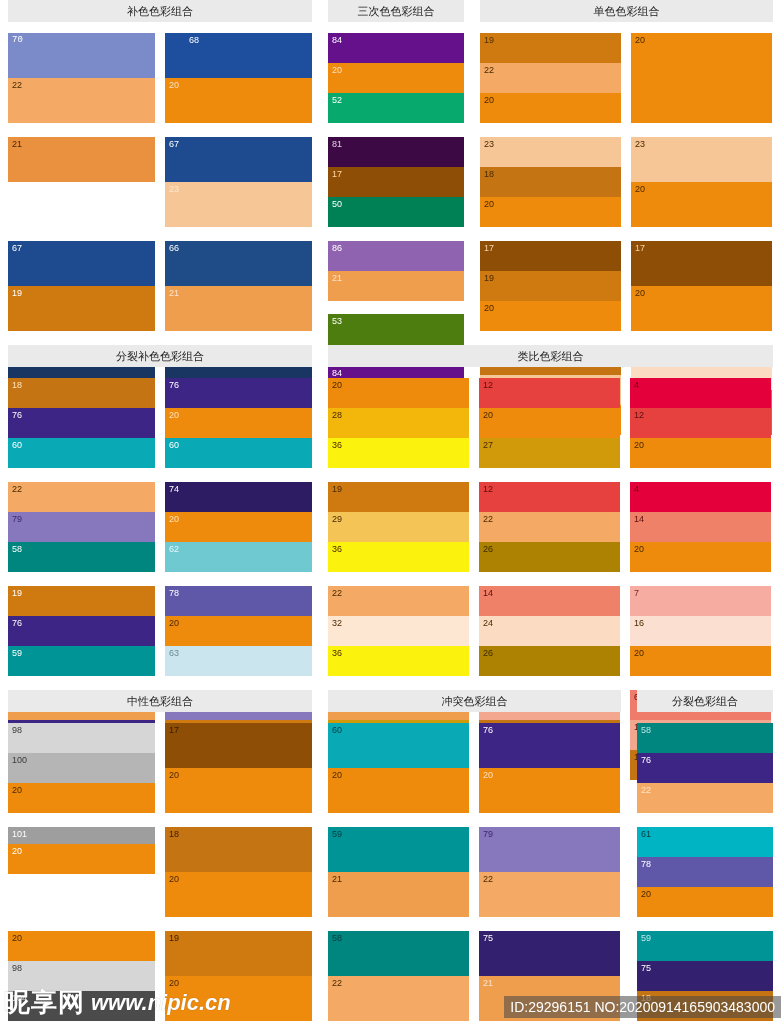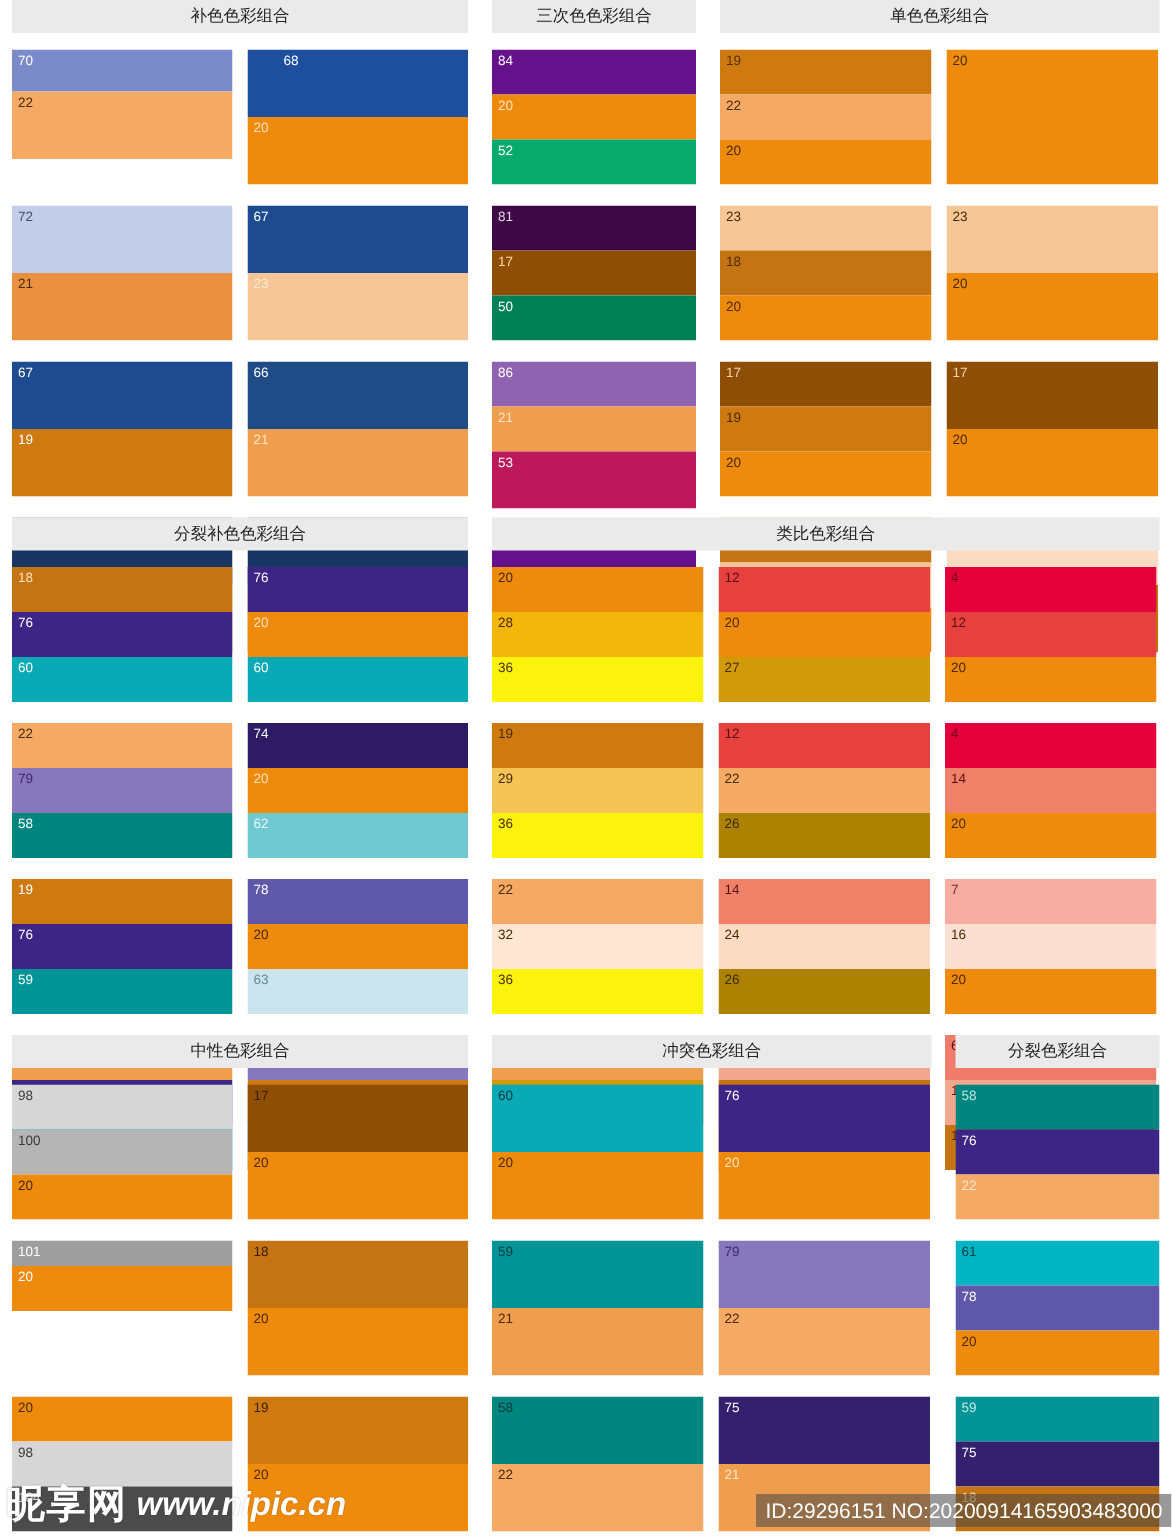--- a/index.html
+++ b/index.html
@@ -87,39 +87,36 @@
 </head>
 <body>
 
 <div class="board">
   <div id="bands-root">
       <div class="band" style="position: absolute; top: 0px; left: 0px; height: 345px;">
         <div class="section" style="width: 320px;">
           <div class="sec-header">补色色彩组合</div>
           <div class="grid">
             <div class="card" style="width: 147px; margin-right: 10px;">
-              <div class="swatch" style="background: rgb(123, 139, 201); height: 28px;">
+              <div class="swatch" style="background: rgb(123, 139, 201); height: 45px; font-family: Liberation Mono, monospace;">
                 <span class="lbl" style="color: rgb(255, 255, 255);">70</span>
               </div>
               <div class="swatch" style="background: rgb(244, 169, 100); height: 45px;">
                 <span class="lbl" style="color: rgb(74, 42, 0);">22</span>
               </div>
             </div>
             <div class="card" style="width: 147px; margin-right: 0px;">
               <div class="swatch" style="background: rgb(29, 79, 158); height: 45px;">
                 <span class="lbl" style="color: rgb(255, 255, 255); margin-left: 20px;">68</span>
               </div>
               <div class="swatch" style="background: rgb(238, 138, 12); height: 45px;">
                 <span class="lbl" style="color: rgb(251, 224, 192);">20</span>
               </div>
             </div>
             <div class="card" style="width: 147px; margin-right: 10px;">
-              <div class="swatch" style="background: rgb(195, 205, 233); height: 45px;">
-                <span class="lbl" style="color: rgb(68, 80, 110);">72</span>
-              </div>
               <div class="swatch" style="background: rgb(234, 145, 64); height: 45px;">
                 <span class="lbl" style="color: rgb(74, 42, 0);">21</span>
               </div>
             </div>
             <div class="card" style="width: 147px; margin-right: 0px;">
               <div class="swatch" style="background: rgb(30, 75, 143); height: 45px;">
                 <span class="lbl" style="color: rgb(255, 255, 255);">67</span>
               </div>
               <div class="swatch" style="background: rgb(246, 198, 151); height: 45px;">
                 <span class="lbl" style="color: rgb(255, 233, 208);">23</span>
@@ -184,21 +181,21 @@
                 <span class="lbl" style="color: rgb(255, 255, 255);">50</span>
               </div>
             </div>
             <div class="card" style="width: 136px; margin-right: 0px;">
               <div class="swatch" style="background: rgb(144, 99, 176); height: 30px;">
                 <span class="lbl" style="color: rgb(255, 255, 255);">86</span>
               </div>
               <div class="swatch" style="background: rgb(239, 158, 78); height: 30px;">
                 <span class="lbl" style="color: rgb(253, 228, 201);">21</span>
               </div>
-              <div class="swatch" style="background: #be185d; height: 38px;">
+              <div class="swatch" style="background: #4d7c0f; height: 38px; margin-top: 13px;">
                 <span class="lbl" style="color: rgb(255, 255, 255);">53</span>
               </div>
             </div>
             <div class="card" style="width: 136px; margin-right: 0px;">
               <div class="swatch" style="background: rgb(102, 17, 140); height: 30px;">
                 <span class="lbl" style="color: rgb(255, 255, 255);">84</span>
               </div>
               <div class="swatch" style="background: rgb(197, 116, 20); height: 30px;">
                 <span class="lbl" style="color: rgb(255, 226, 187);">18</span>
               </div>

